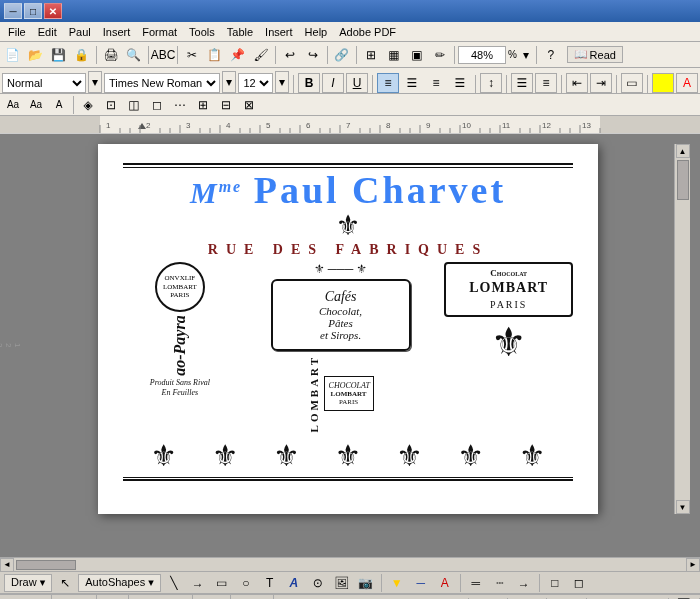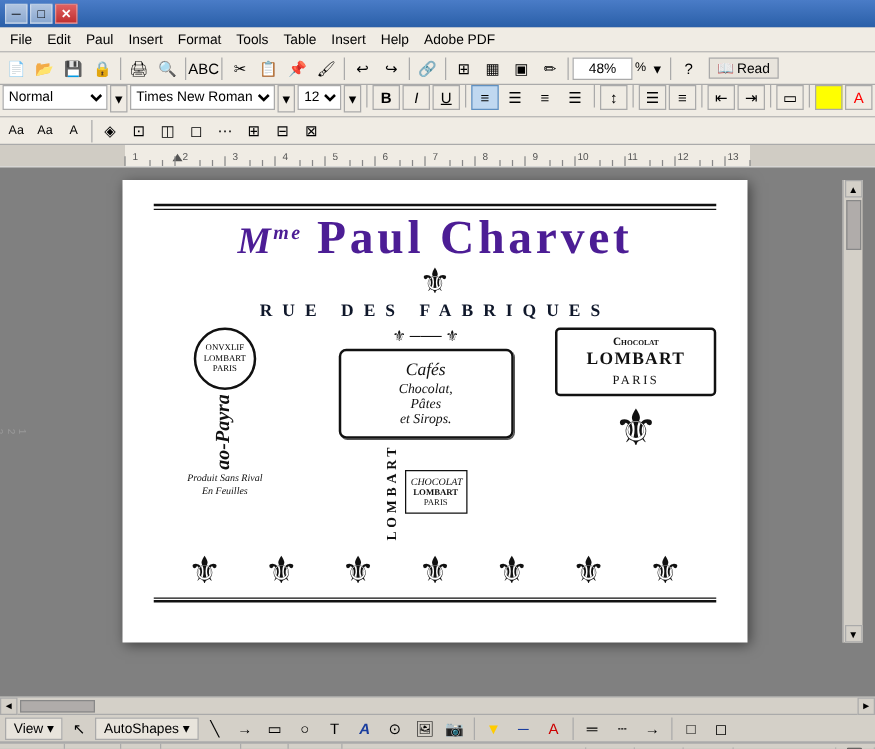--- a/index.html
+++ b/index.html
@@ -82,21 +82,21 @@
       font-size: 11px;
       cursor: pointer;
       display: flex; align-items: center; gap: 2px;
     }
 
     
     #toolbar2 {
       background: #f0ece4;
       height: 26px;
       display: flex;
-      align-items: flex-start;
+      align-items: flex-end;
       border-bottom: 1px solid #aaa;
       padding: 0 2px;
       gap: 2px;
       flex-wrap: nowrap;
       overflow: hidden;
     }
     .style-select {
       width: 130px; height: 20px;
       border: 1px solid #aaa;
       font-size: 11px;
@@ -439,29 +439,29 @@
 
   <div id="document-page" style="width:500px; height:370px; background:white; box-shadow:2px 2px 10px rgba(0,0,0,0.5); margin:0 auto; overflow:hidden; position:relative; flex-shrink:0;">
 
     <div class="doc-inner">
 
       <div style="text-align:center; font-family:'Times New Roman',serif; position:relative;">
 
         <div style="border-top: 2px solid #111; margin: 4px 10px 2px 10px;"></div>
         <div style="border-top: 1px solid #111; margin: 0px 10px 2px 10px;"></div>
 
-        <div style="font-family:'Times New Roman',serif; font-size:38px; font-weight:bold; letter-spacing:2px; color:#4c1d95; line-height:1.1; margin-top:2px;">
+        <div style="font-family:'Times New Roman',serif; font-size:38px; font-weight:bold; letter-spacing:2px; color:#3b82f6; line-height:1.1; margin-top:2px;">
           <span style="font-style:italic; font-size:30px;">M<sup style="font-size:16px;">me</sup></span>
           <span style="letter-spacing:3px;"> Paul Charvet</span>
         </div>
       </div>
 
       <div style="text-align:center; font-size:28px; color:#111; margin:0; line-height:1;">⚜</div>
 
-      <div style="text-align:center; font-family:'Times New Roman',serif; font-size:14px; letter-spacing:8px; color:#0f172a; margin:2px 0; font-weight:bold;">RUE DES FABRIQUES</div>
+      <div style="text-align:center; font-family:'Times New Roman',serif; font-size:14px; letter-spacing:8px; color:#7f1d1d; margin:2px 0; font-weight:bold;">RUE DES FABRIQUES</div>
 
       <div style="display:flex; justify-content:space-between; margin-top:4px; padding:0 10px; align-items:flex-start;">
 
         <div style="width:115px; font-family:serif;">
 
           <div style="border:2px solid #111; border-radius:50%; width:50px; height:50px; display:flex; align-items:center; justify-content:center; text-align:center; font-size:7px; margin:0 auto 4px auto; padding:4px; line-height:1.2;">
             <div style="text-align:center;">ONVXLIF<br>LOMBART<br>PARIS</div>
           </div>
 
           <div style="display:flex; align-items:center; justify-content:center; height:60px; overflow:hidden;">
@@ -534,21 +534,21 @@
 
 <div class="h-scrollbar" style="height:14px; background:#d4d0c8; display:flex; align-items:center; border-top:1px solid #aaa;">
   <div style="width:14px; height:14px; background:#d4d0c8; border:1px solid #aaa; display:flex; align-items:center; justify-content:center; font-size:8px; cursor:pointer;">◄</div>
   <div style="width:60px; height:10px; background:#b0acaa; border:1px solid #888; margin:0 2px; cursor:pointer;"></div>
   <div style="flex:1;"></div>
   <div style="width:14px; height:14px; background:#d4d0c8; border:1px solid #aaa; display:flex; align-items:center; justify-content:center; font-size:8px; cursor:pointer;">►</div>
 </div>
 
 <div id="draw-toolbar">
   <div class="draw-btn">
-    <span>View ▾</span>
+    <span>Draw ▾</span>
   </div>
   <div class="tb-btn">↖</div>
   <div class="draw-btn">
     <span>AutoShapes ▾</span>
   </div>
   <div class="tb-btn">╲</div>
   <div class="tb-btn">→</div>
   <div class="tb-btn">▭</div>
   <div class="tb-btn">○</div>
   <div class="tb-btn">T</div>

